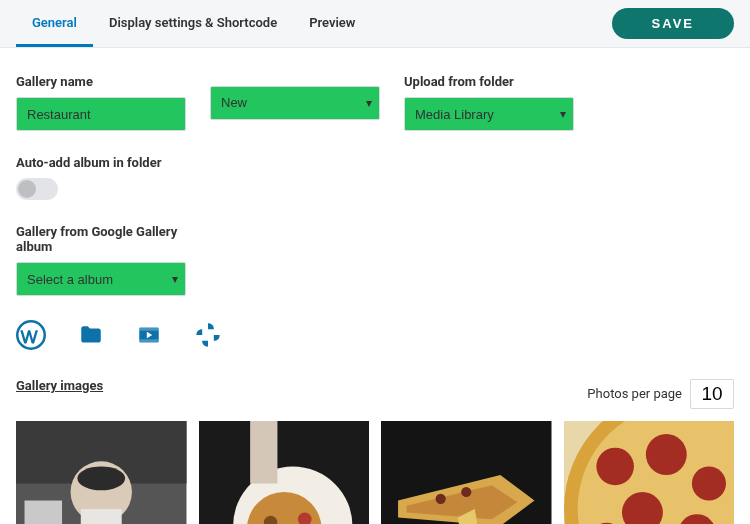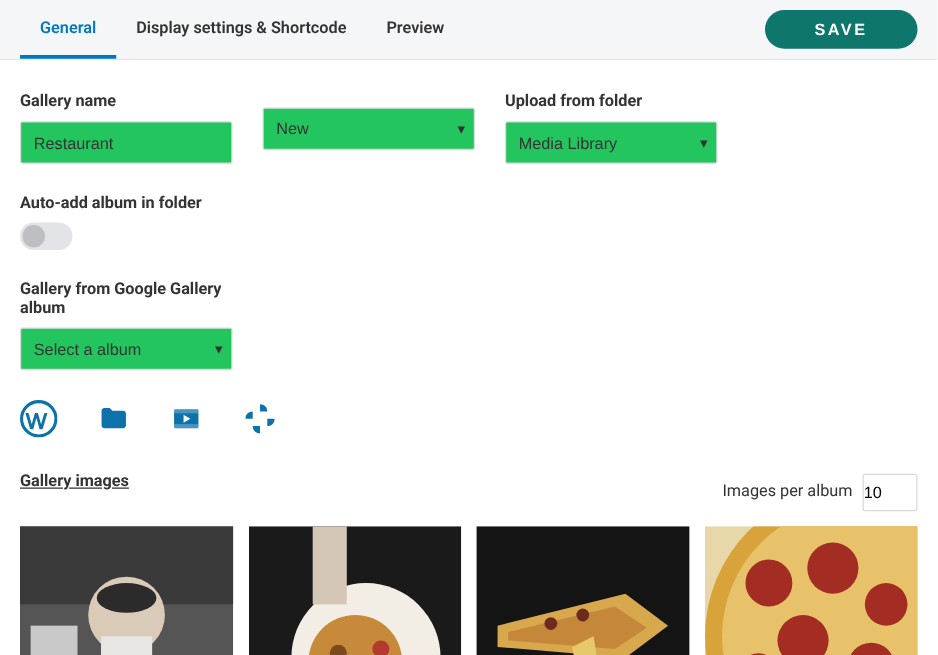--- a/index.html
+++ b/index.html
@@ -19,21 +19,21 @@
     .select-input { width: 100%; appearance: none; -webkit-appearance: none; padding-right: 19px; }
     .chev { position: absolute; right: 8px; top: 50%; transform: translateY(-50%); pointer-events: none; color: #333; font-size: 12px; }
     .w-170 { width: 170px; }
     .toggle { width: 42px; height: 22px; background: #e2e4e7; border-radius: 20px; position: relative; cursor: pointer; }
     .toggle-knob { width: 18px; height: 18px; background: #bdbfc3; border-radius: 50%; position: absolute; top: 2px; left: 2px; }
     .section-label { font-size: 13px; font-weight: 700; color: #333; margin-bottom: 12px; }
     .upload-row { display: flex; align-items: center; gap: 32px; margin-bottom: 28px; }
     .upload-icon { color: #095f9e; cursor: pointer; display: flex; align-items: center; justify-content: center; }
     .gallery-header { display: flex; align-items: center; margin-bottom: 12px; }
     .per-page-label { font-size: 13px; color: #333; margin-right: 8px; }
-    .per-page-input { width: 44px; height: 30px; border: 1px solid #d6d9dc; border-radius: 2px; font-size: 13px; }
+    .per-page-input { width: 44px; height: 30px; border: 1px solid #d6d9dc; border-radius: 2px; text-align: center; font-size: 19px; }
     .gallery-grid { display: flex; gap: 12px; }
     .gallery-item { flex: 1; height: 142px; overflow: hidden; cursor: pointer; }
     .thumb { width: 100%; height: 100%; }
   </style>
 </head>
 <body>
 
 <div class="header-bar">
   <div class="tabs">
     <div class="tab active">General</div>
@@ -108,21 +108,21 @@
           <path d="M22 12c0 3-2 5-5 5V12z"></path>
           <path d="M12 22c-3 0-5-2-5-5h5z"></path>
           <path d="M2 12c0-3 2-5 5-5v5z"></path>
         </svg>
     </span>
   </div>
 
   <div class="gallery-header">
     <div class="section-label" style="margin-bottom:16px;text-decoration:underline;">Gallery images</div>
     <div class="spacer"></div>
-    <span class="per-page-label">Images per album</span>
+    <span class="per-page-label">Photos per page</span>
     <input type="text" class="per-page-input" value="10" style="">
   </div>
 
   <div class="gallery-grid">
     <div class="gallery-item">
       <svg class="thumb" viewBox="0 0 100 100" preserveAspectRatio="xMidYMid slice">
         <rect width="100" height="100" fill="#555"></rect>
         <rect x="0" y="0" width="100" height="45" fill="#3a3a3a"></rect>
         <circle cx="50" cy="50" r="18" fill="#d9cbb8"></circle>
         <ellipse cx="50" cy="42" rx="14" ry="7" fill="#2b2b2b"></ellipse>

